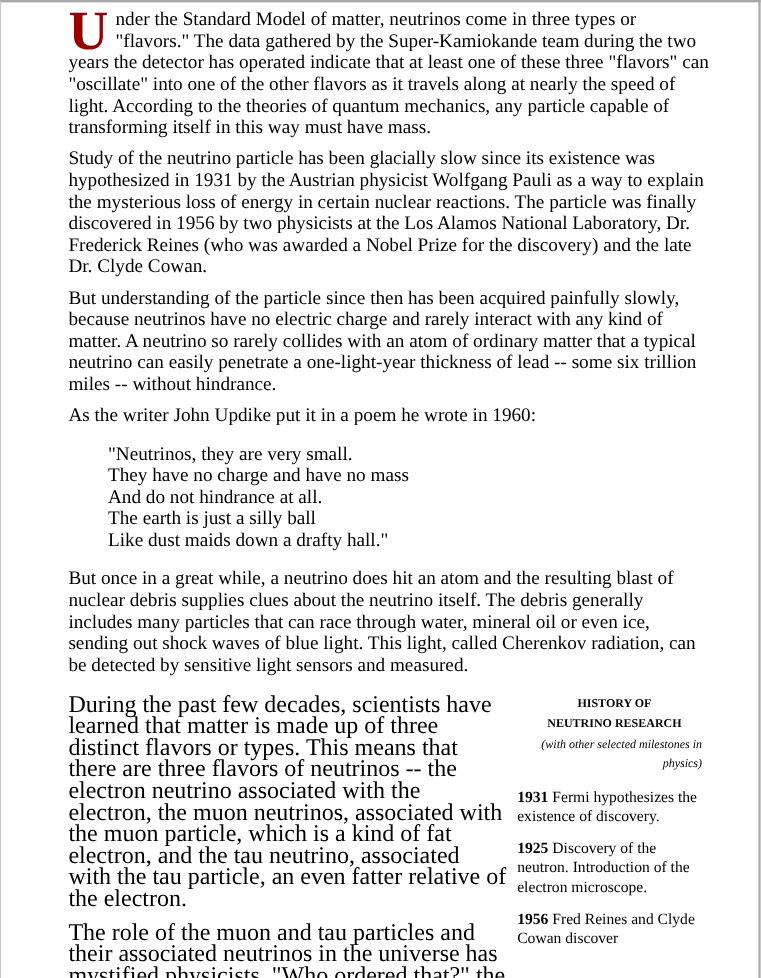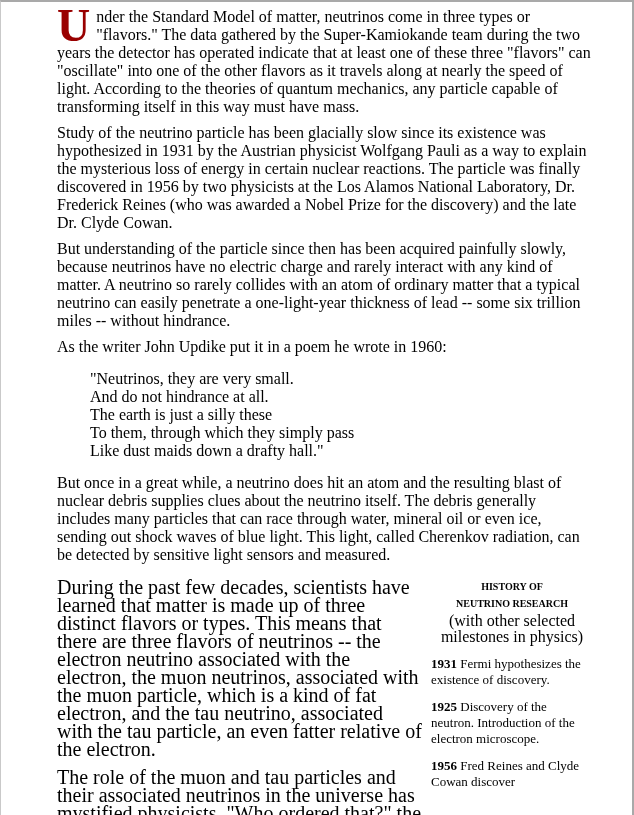--- a/index.html
+++ b/index.html
@@ -44,22 +44,22 @@
   }
   .left-col .para2 + .para2 { margin-top: 10px; }
   .sidebar { width: 170px; padding-left: 8px; }
   .sb-title {
     width: 116px; margin: 0 auto;
     text-align: center;
     font-weight: bold; font-size: 10px; line-height: 17px;
   }
   .sb-subtitle {
     width: 146px; margin: 1px auto 0 auto;
-    text-align: center;
-    font-size: 16px; line-height: 16px;
+    text-align: right;
+    font-style: italic; font-size: 10px; line-height: 16px;
   }
   .sb-entry {
     font-size: 13px; line-height: 16px;
     margin-top: 11px;
   }
   .sb-entry .yr { font-weight: bold; }
 </style>
 </head>
 <body>
 
@@ -71,23 +71,23 @@
     </p>
 
     <p class="para">Study of the neutrino particle has been glacially slow since its existence was hypothesized in 1931 by the Austrian physicist Wolfgang Pauli as a way to explain the mysterious loss of energy in certain nuclear reactions. The particle was finally discovered in 1956 by two physicists at the Los Alamos National Laboratory, Dr. Frederick Reines (who was awarded a Nobel Prize for the discovery) and the late Dr. Clyde Cowan.</p>
 
     <p class="para">But understanding of the particle since then has been acquired painfully slowly, because neutrinos have no electric charge and rarely interact with any kind of matter. A neutrino so rarely collides with an atom of ordinary matter that a typical neutrino can easily penetrate a one-light-year thickness of lead -- some six trillion miles -- without hindrance.</p>
 
     <p class="para intro-line">As the writer John Updike put it in a poem he wrote in 1960:</p>
 
     <div class="poem">
       <div>"Neutrinos, they are very small.</div>
+      <div>They have no charge and have no mass</div>
       <div>And do not hindrance at all.</div>
-      <div>The earth is just a silly these</div>
-      <div>To them, through which they simply pass</div>
+      <div>The earth is just a silly ball</div>
       <div>Like dust maids down a drafty hall."</div>
     </div>
 
     <p class="para p5">But once in a great while, a neutrino does hit an atom and the resulting blast of nuclear debris supplies clues about the neutrino itself. The debris generally includes many particles that can race through water, mineral oil or even ice, sending out shock waves of blue light. This light, called Cherenkov radiation, can be detected by sensitive light sensors and measured.</p>
 
     <div class="columns">
       <div class="left-col">
         <p class="para2">During the past few decades, scientists have learned that matter is made up of three distinct flavors or types. This means that there are three flavors of neutrinos -- the electron neutrino associated with the electron, the muon neutrinos, associated with the muon particle, which is a kind of fat electron, and the tau neutrino, associated with the tau particle, an even fatter relative of the electron.</p>
         <p class="para2">The role of the muon and tau particles and their associated neutrinos in the universe has mystified physicists. "Who ordered that?" the Nobel Prize-winning physicist Isidor Rabi is said to have remarked when the muon was found.</p>
       </div>

